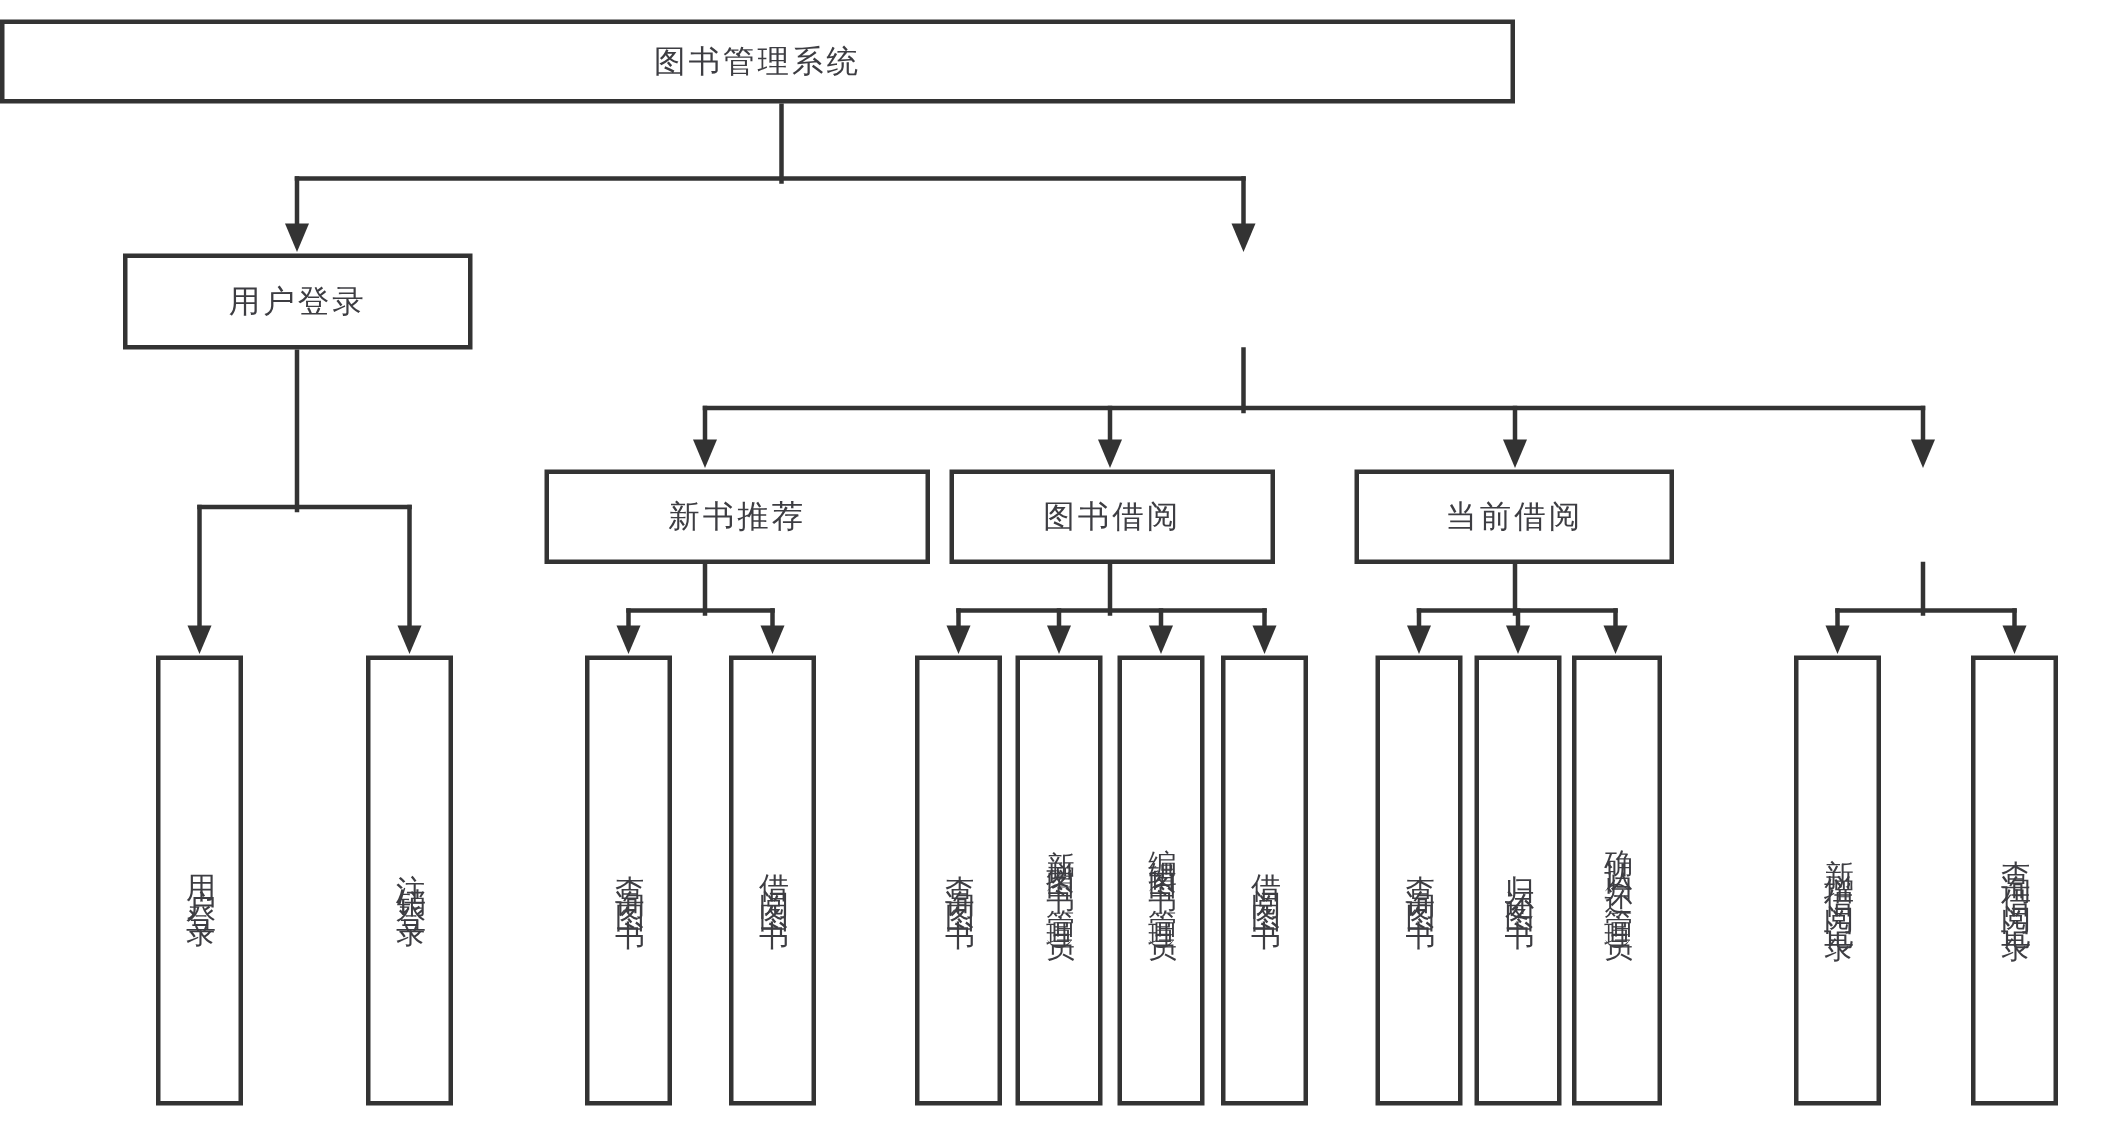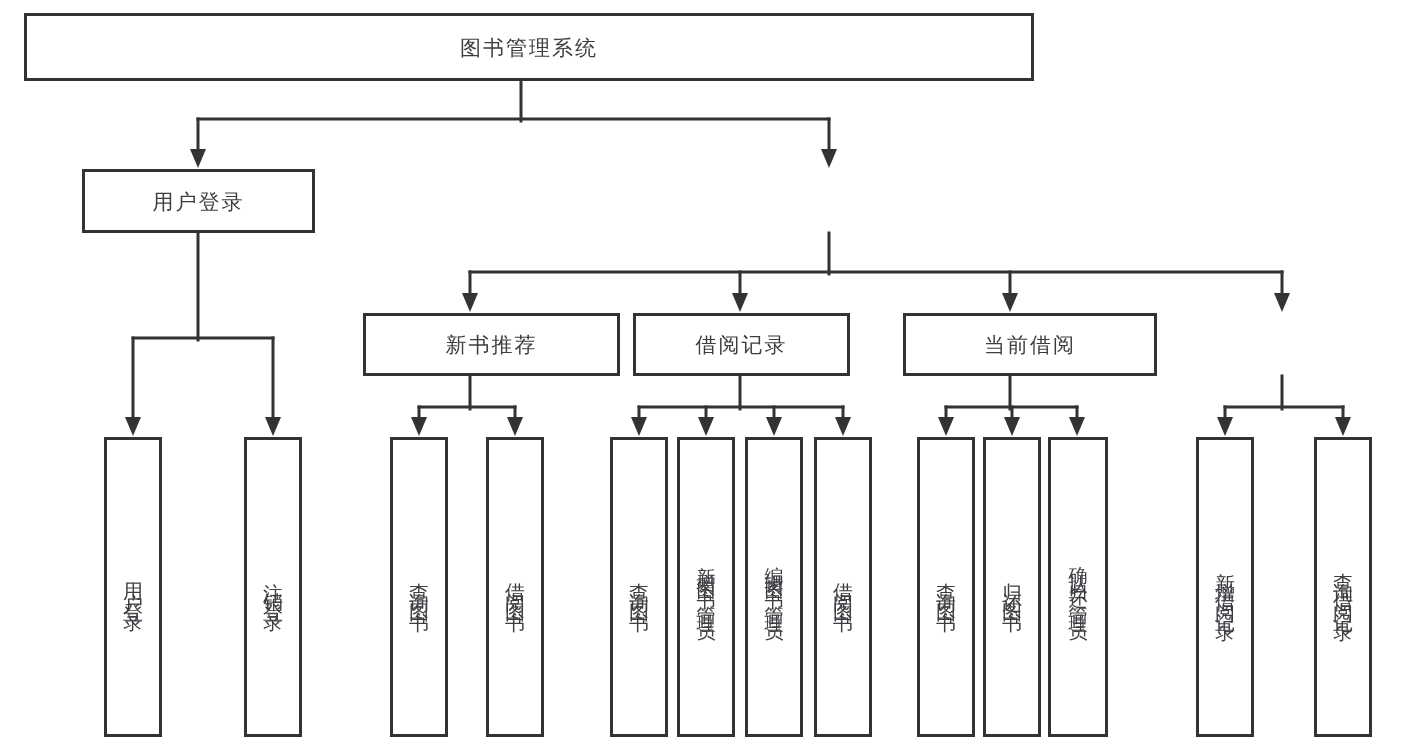--- a/index.html
+++ b/index.html
@@ -97,27 +97,27 @@
       <line x1="1012" y1="407" x2="1012" y2="419" stroke="var(--line)" stroke-width="3" stroke-linecap="square"></line>
       <polygon points="1004,417 1020,417 1012,436" fill="var(--line)"></polygon>
       <line x1="1077" y1="407" x2="1077" y2="419" stroke="var(--line)" stroke-width="3" stroke-linecap="square"></line>
       <polygon points="1069,417 1085,417 1077,436" fill="var(--line)"></polygon>
       <line x1="1225" y1="407" x2="1225" y2="419" stroke="var(--line)" stroke-width="3" stroke-linecap="square"></line>
       <polygon points="1217,417 1233,417 1225,436" fill="var(--line)"></polygon>
       <line x1="1343" y1="407" x2="1343" y2="419" stroke="var(--line)" stroke-width="3" stroke-linecap="square"></line>
       <polygon points="1335,417 1351,417 1343,436" fill="var(--line)"></polygon>
     </svg>
 
-  <div class="node" style="left:24px;top:13px;width:1010px;height:68px">图书管理系统</div>
+  <div class="node" style="left:0;top:13px;width:1010px;height:56px">图书管理系统</div>
 
   <div class="node" style="left:82px;top:169px;width:233px;height:64px">用户登录</div>
 
   <div class="node" style="left:363px;top:313px;width:257px;height:63px">新书推荐</div>
-  <div class="node" style="left:633px;top:313px;width:217px;height:63px">借阅记录</div>
-  <div class="node" style="left:903px;top:313px;width:254px;height:63px">当前借阅</div>
+  <div class="node" style="left:633px;top:313px;width:217px;height:63px">图书借阅</div>
+  <div class="node" style="left:903px;top:313px;width:213px;height:63px">当前借阅</div>
 
   <div class="leaf" style="left:104px">用户登录</div>
   <div class="leaf" style="left:244px">注销登录</div>
 
   <div class="leaf" style="left:390px">查询图书</div>
   <div class="leaf" style="left:486px">借阅图书</div>
 
   <div class="leaf" style="left:610px">查询图书</div>
   <div class="leaf" style="left:677px;font-size:19px;letter-spacing:8px">新增图书（管理员）</div>
   <div class="leaf" style="left:745px;font-size:19px;letter-spacing:8px">编辑图书（管理员）</div>

